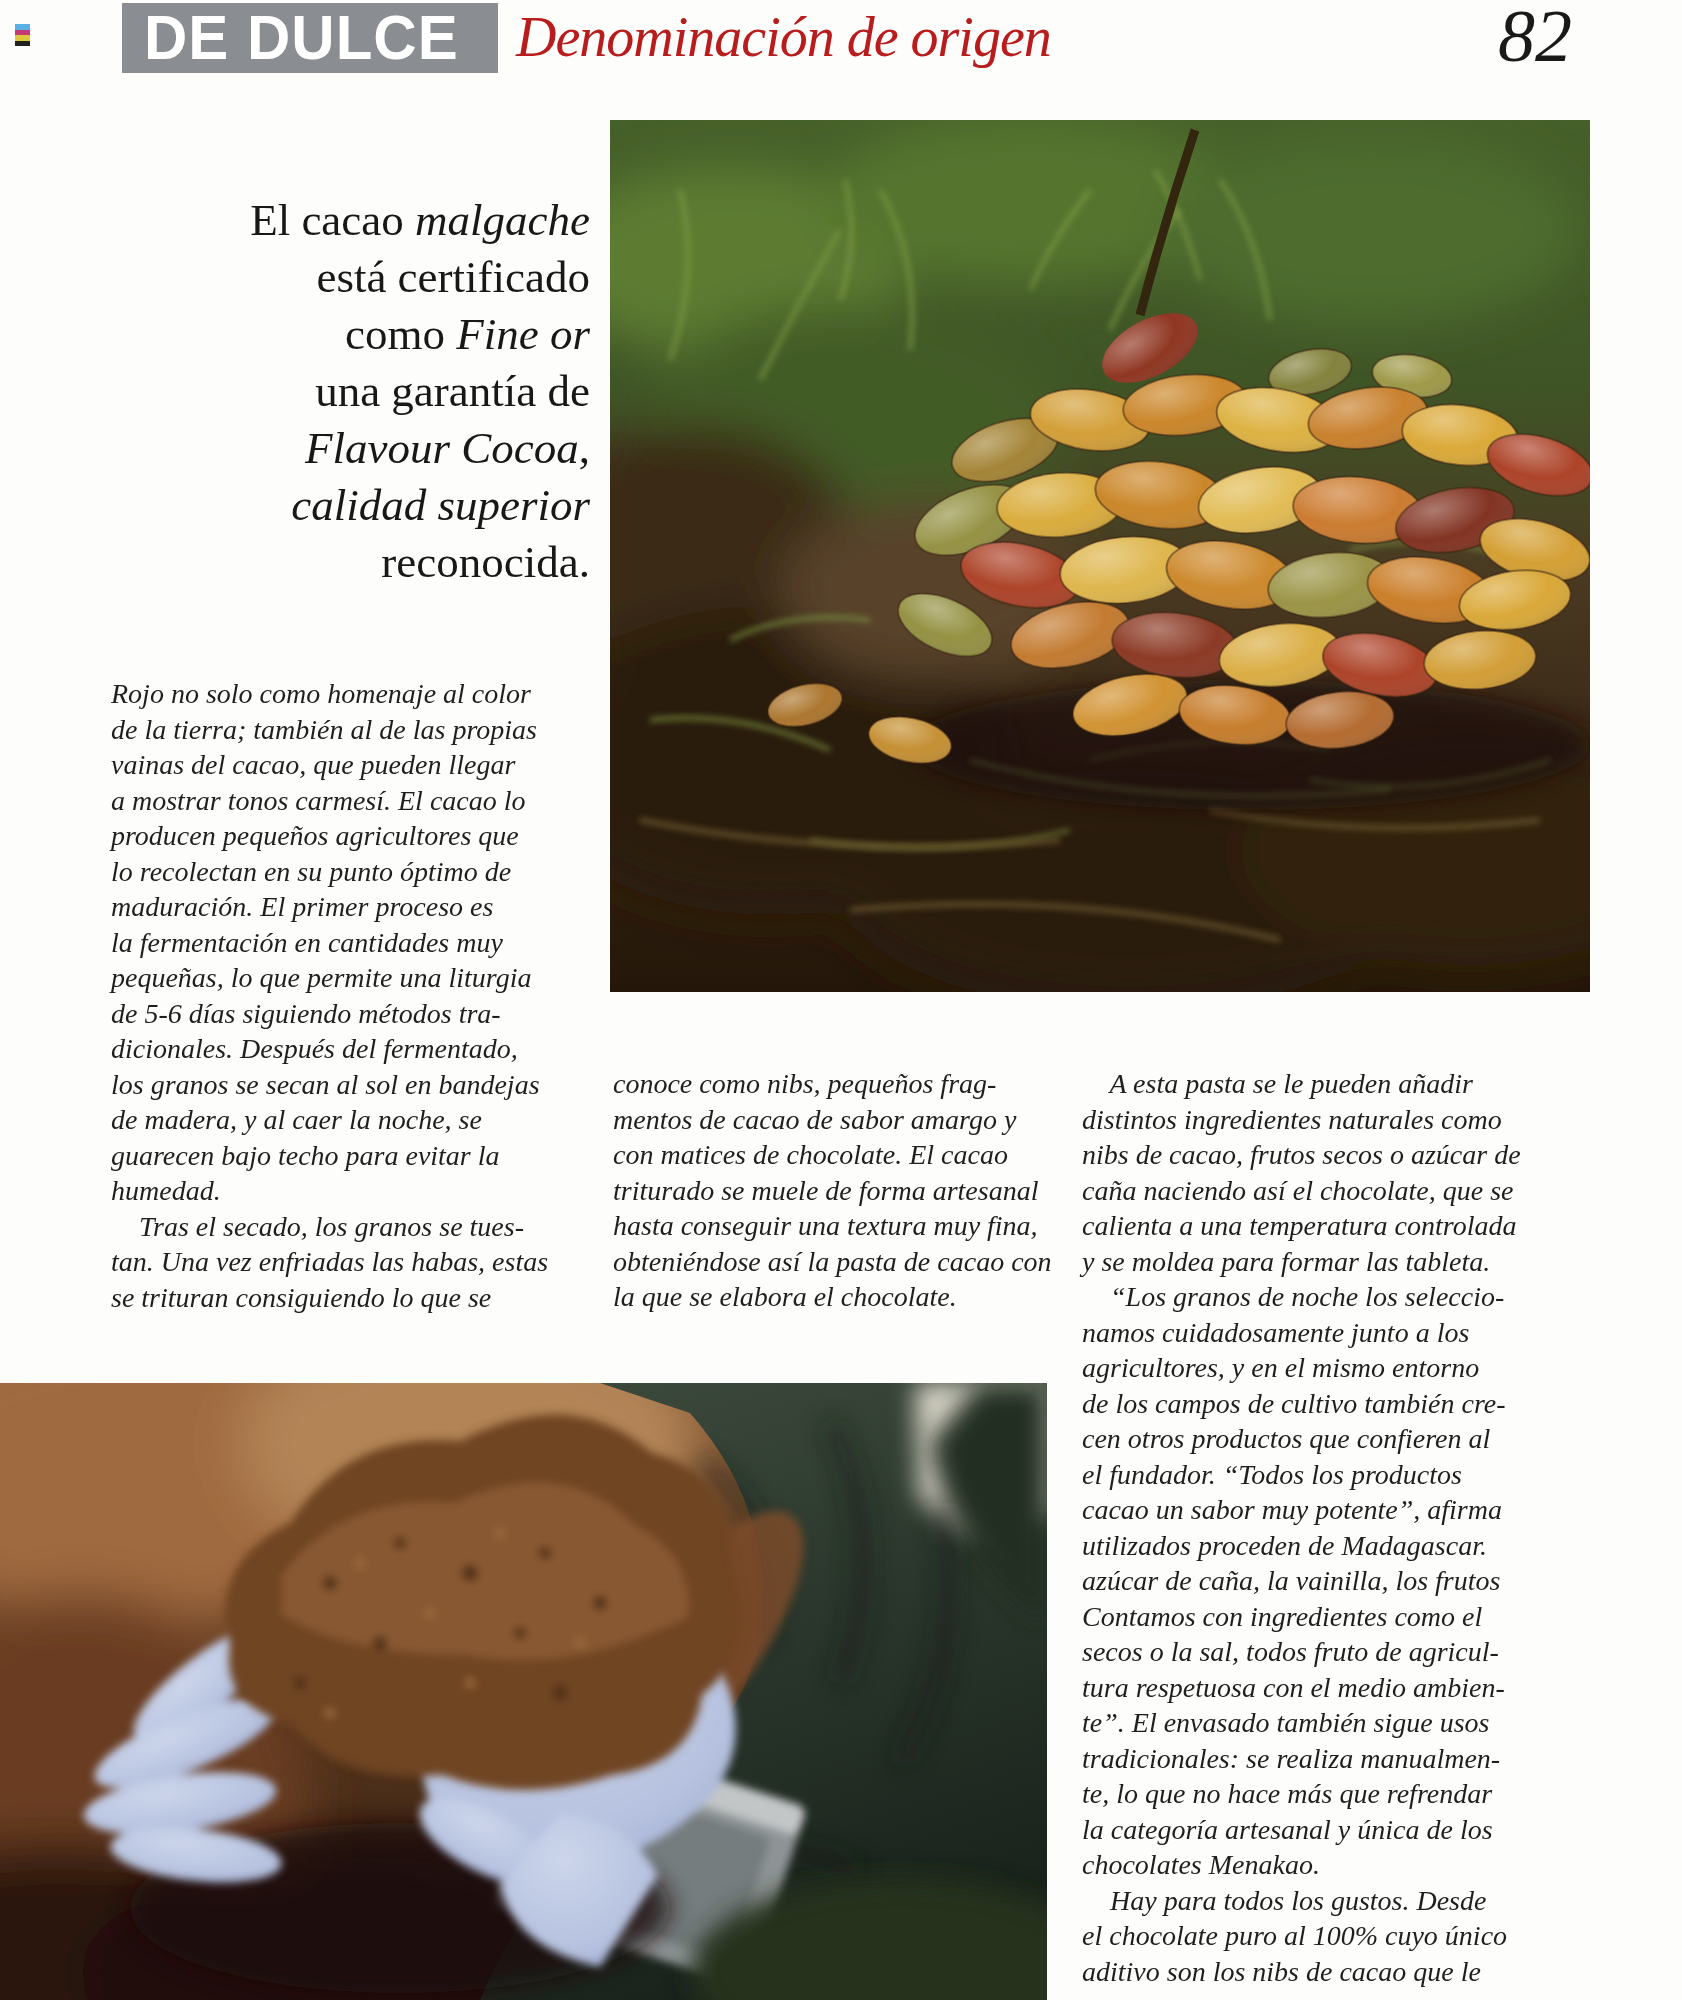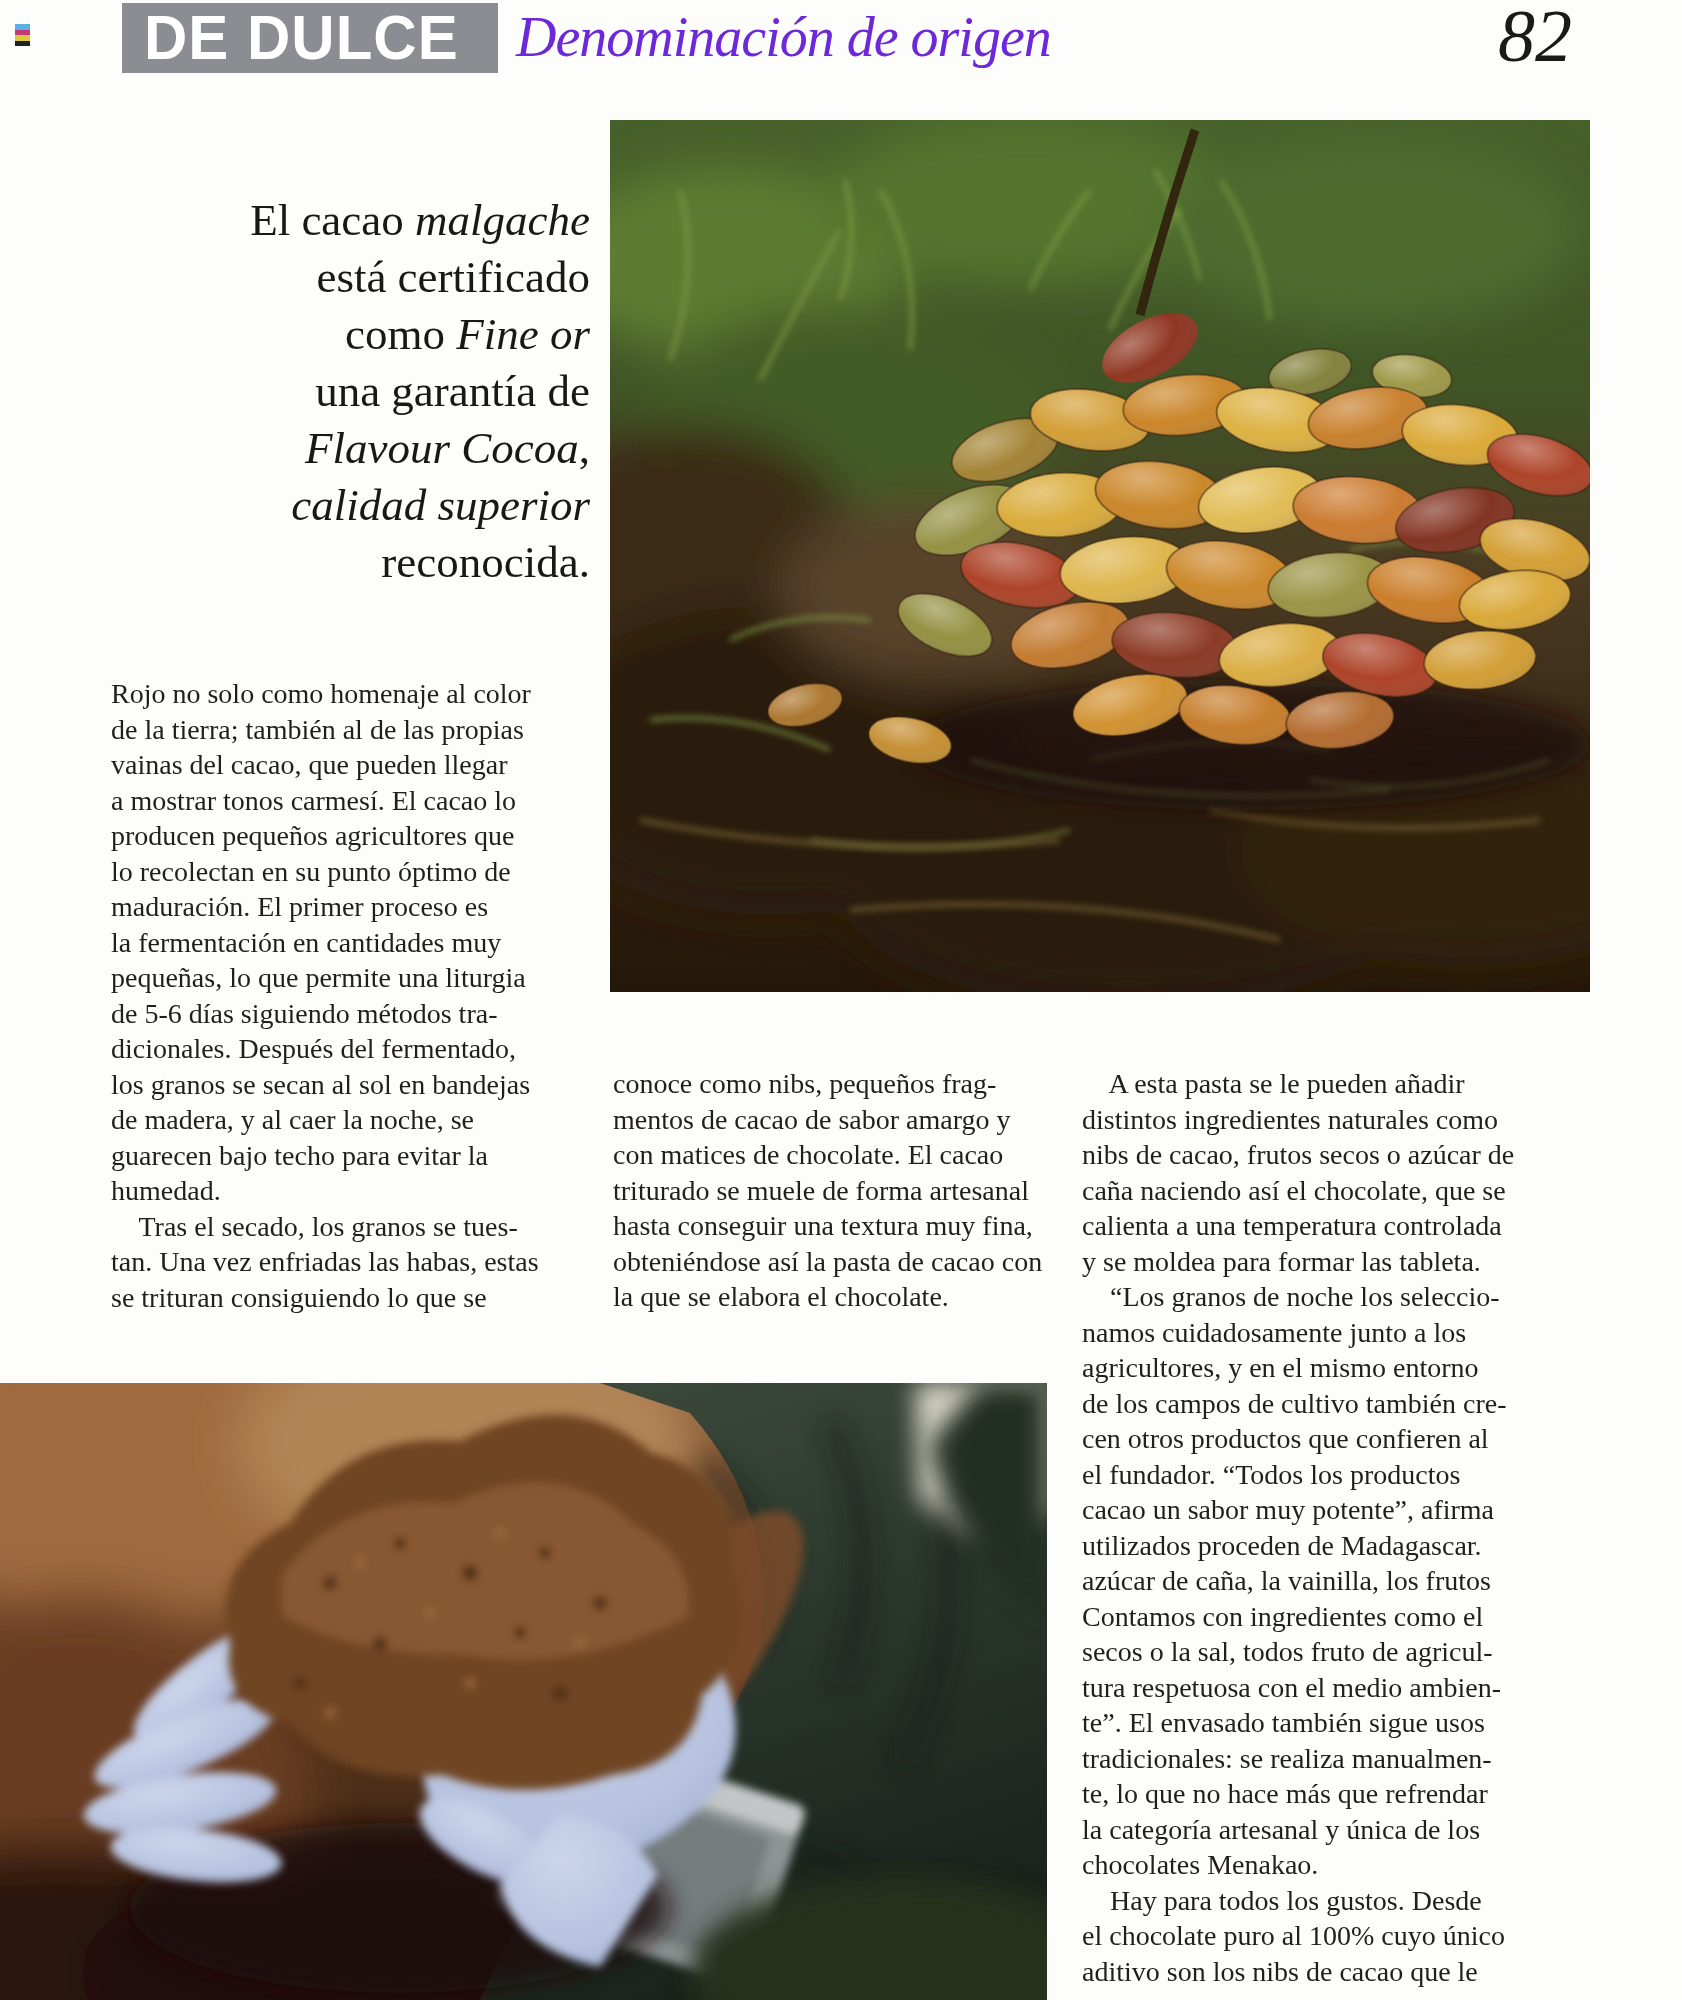--- a/index.html
+++ b/index.html
@@ -20,32 +20,32 @@
   .section-box{
     position:absolute;left:122px;top:3px;width:376px;height:70px;
     background:#8a8e93;display:flex;align-items:center;box-sizing:border-box;padding:0 0 0 22px;
   }
   .section-box span{
     font-family:"Liberation Sans",sans-serif;font-weight:bold;font-size:60px;
     color:#ffffff;letter-spacing:1px;line-height:1;transform:scaleY(1.04);
   }
   .strapline{
     position:absolute;left:516px;top:4px;margin:0;font-weight:normal;
-    font-style:italic;font-size:56px;line-height:66px;color:#6d28d9;letter-spacing:-1px;
+    font-style:italic;font-size:56px;line-height:66px;color:#b91c1c;letter-spacing:-1px;
   }
   .pageno{
     position:absolute;right:110px;top:-4px;font-style:italic;font-size:74px;line-height:80px;color:#1a1a18;
   }
   
   .pull-quote{position:absolute;left:110px;top:192px;width:480px;font-size:45px;line-height:57px;color:#181816;}
   .pq-line{white-space:pre;text-align:right;}
   .pq-line .it{font-style:italic;}
   
   .body-col{position:absolute;font-size:28px;line-height:35.5px;color:#201f1d;}
-  .body-col .tl{white-space:pre;}
+  .body-col .tl{white-space:pre;font-style:italic;}
   .col-left{left:111px;top:676px;width:470px;}
   .col-mid{left:613px;top:1066px;width:466px;}
   .col-right{left:1082px;top:1066px;width:494px;}
   
   .photo-top{position:absolute;left:610px;top:120px;width:980px;height:872px;display:block;}
   .photo-bottom{position:absolute;left:0px;top:1383px;width:1047px;height:617px;display:block;}
 </style>
 </head>
 <body>
 

